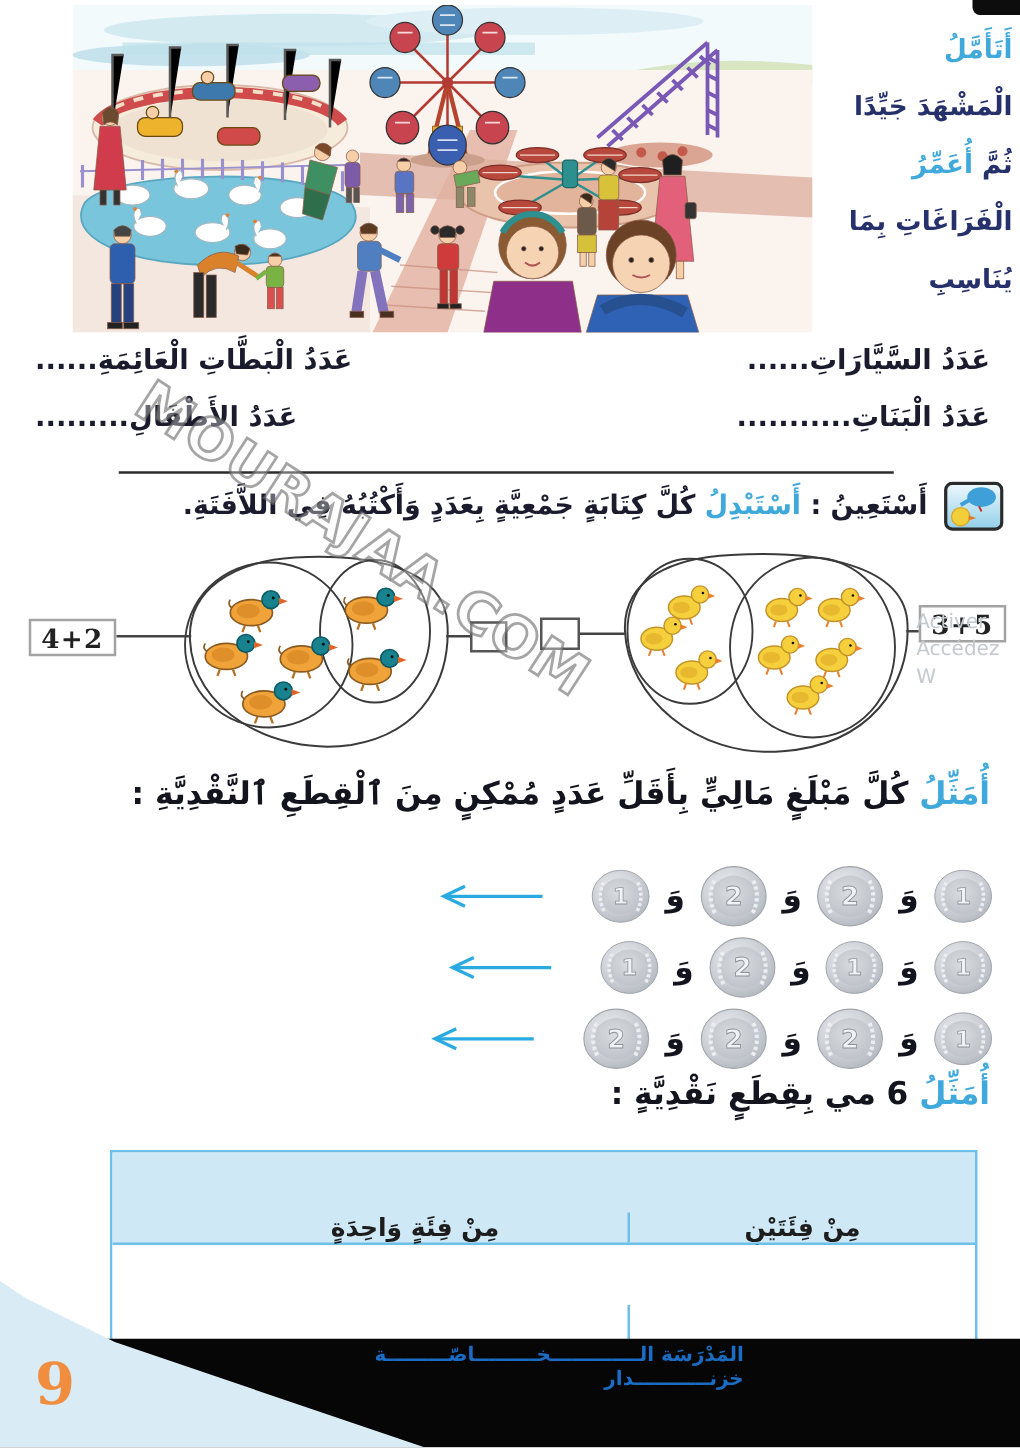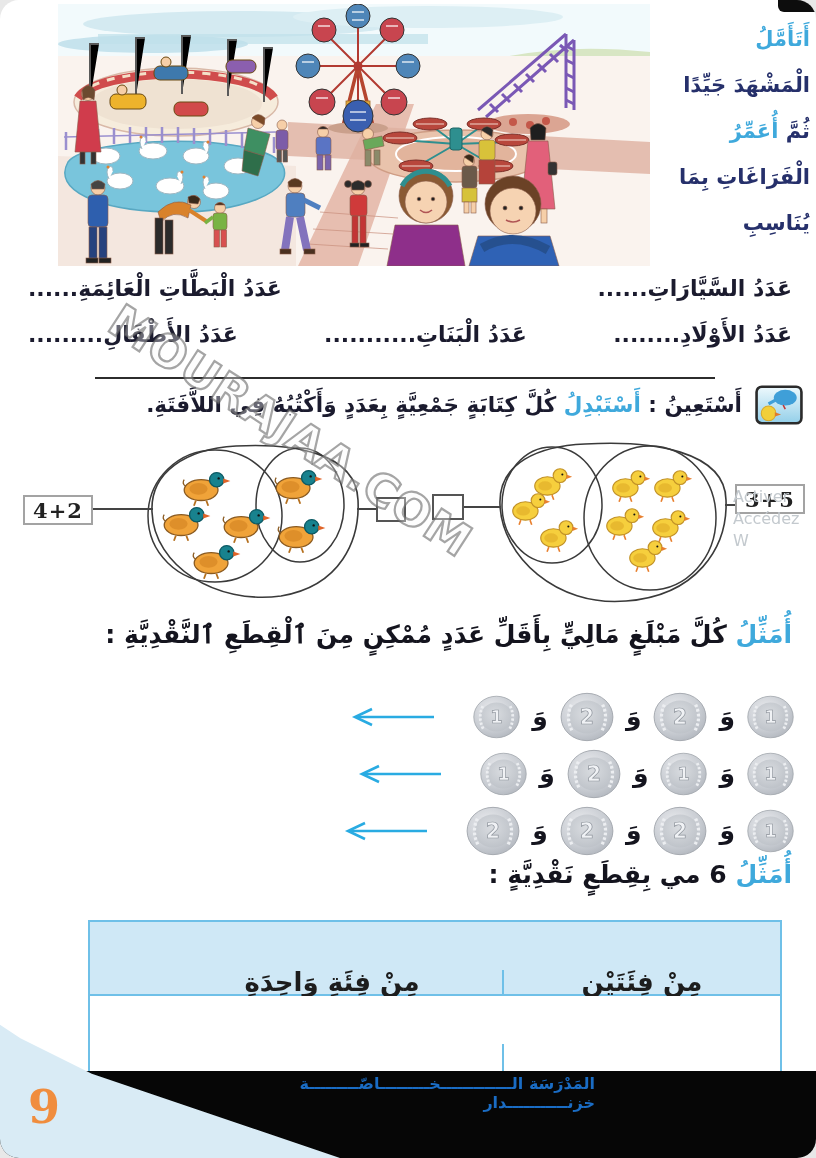--- a/index.html
+++ b/index.html
@@ -1,17 +1,17 @@
 <!DOCTYPE html>
 <html lang="ar"><head>
 <meta charset="utf-8">
 <style>
   html,body{margin:0;padding:0;background:#e8e8e8;}
   .page{position:relative;width:816px;height:1158px;background:#ffffff;overflow:hidden;
-        font-family:"DejaVu Sans",sans-serif;color:#1b1b2e;border-radius:19px;}
+        font-family:"DejaVu Sans",sans-serif;color:#1b1b2e;}
   .abs{position:absolute;}
   .rtl{direction:rtl;}
   
   .corner-mark{top:0;right:0;width:38px;height:12px;background:#0d0d0d;border-bottom-left-radius:6px;}
   
   .park{left:58px;top:4px;width:592px;height:262px;}
   
   .side-note{right:6px;top:16px;width:156px;text-align:right;font-size:21px;font-weight:bold;
              line-height:46px;color:#26306b;}
   .blue{color:#3fa9dc;}
@@ -41,21 +41,21 @@
   .coin{display:flex;align-items:center;}
   .arrow-wrap{margin-right:28px;display:flex;align-items:center;}
   .prompt6{right:24px;top:860px;font-size:25px;font-weight:bold;white-space:nowrap;color:#14141e;}
   
   .money-table{left:88px;top:920px;width:694px;height:152px;border:2px solid #6fc0e8;direction:rtl;
                display:flex;flex-direction:column;box-sizing:border-box;}
   .tr{display:flex;flex:0 0 auto;}
   .tr.head{height:72px;background:#cfe8f6;border-bottom:2px solid #6fc0e8;}
   .tr.body{height:76px;background:#fff;}
   .td{display:flex;align-items:center;justify-content:center;box-sizing:border-box;
-      font-size:26px;font-weight:bold;color:#1d1d1d;margin-top:48px;}
+      font-size:20px;font-weight:bold;color:#1d1d1d;margin-top:48px;}
   .td.c1{width:276px;}
   .td.c2{width:342px;border-right:2px solid #6fc0e8;}
   
   .black-band{left:0;top:1071px;width:816px;height:87px;background:#060606;}
   .school-line{left:205px;top:1074px;width:390px;font-size:16px;font-weight:bold;
                color:#1a6cc4;z-index:7;}
   .corner-poly{left:0;top:1022px;width:340px;height:136px;background:#d9ebf5;z-index:8;
                clip-path:polygon(0 2%,6% 12%,27% 38%,100% 100%,0 100%);}
   .page-num{position:absolute;left:28px;top:58px;font-family:"DejaVu Serif",serif;font-weight:bold;
             font-size:46px;color:#f08d3e;}
@@ -315,21 +315,20 @@
     <div><span>ثُمَّ</span> <span class="blue">أُعَمِّرُ</span></div>
     <div>الْفَرَاغَاتِ بِمَا</div>
     <div>يُنَاسِبِ</div>
   </div>
 
   <div class="abs fb-row rtl">
     <span>عَدَدُ السَّيَّارَاتِ......</span>
     <span>عَدَدُ الْبَطَّاتِ الْعَائِمَةِ......</span>
   </div>
   <div class="abs fb-row fb-row2 rtl">
-    <span>عَدَدُ الأَوْلَادِ........</span>
     <span>عَدَدُ الْبَنَاتِ...........</span>
     <span>عَدَدُ الأَطْفَالِ.........</span>
   </div>
 
   <div class="abs divider"></div>
 
   <svg class="abs helper-icon" viewBox="0 0 46 38">
     <rect x="1.5" y="1.5" width="43" height="35" rx="5" fill="url(#hg)" stroke="#2b2b2b" stroke-width="2.5"></rect>
     <ellipse cx="29" cy="12" rx="11" ry="7.5" fill="#3f9fd8"></ellipse>
     <path d="M20,14 L13,18" stroke="#3f9fd8" stroke-width="3"></path>

